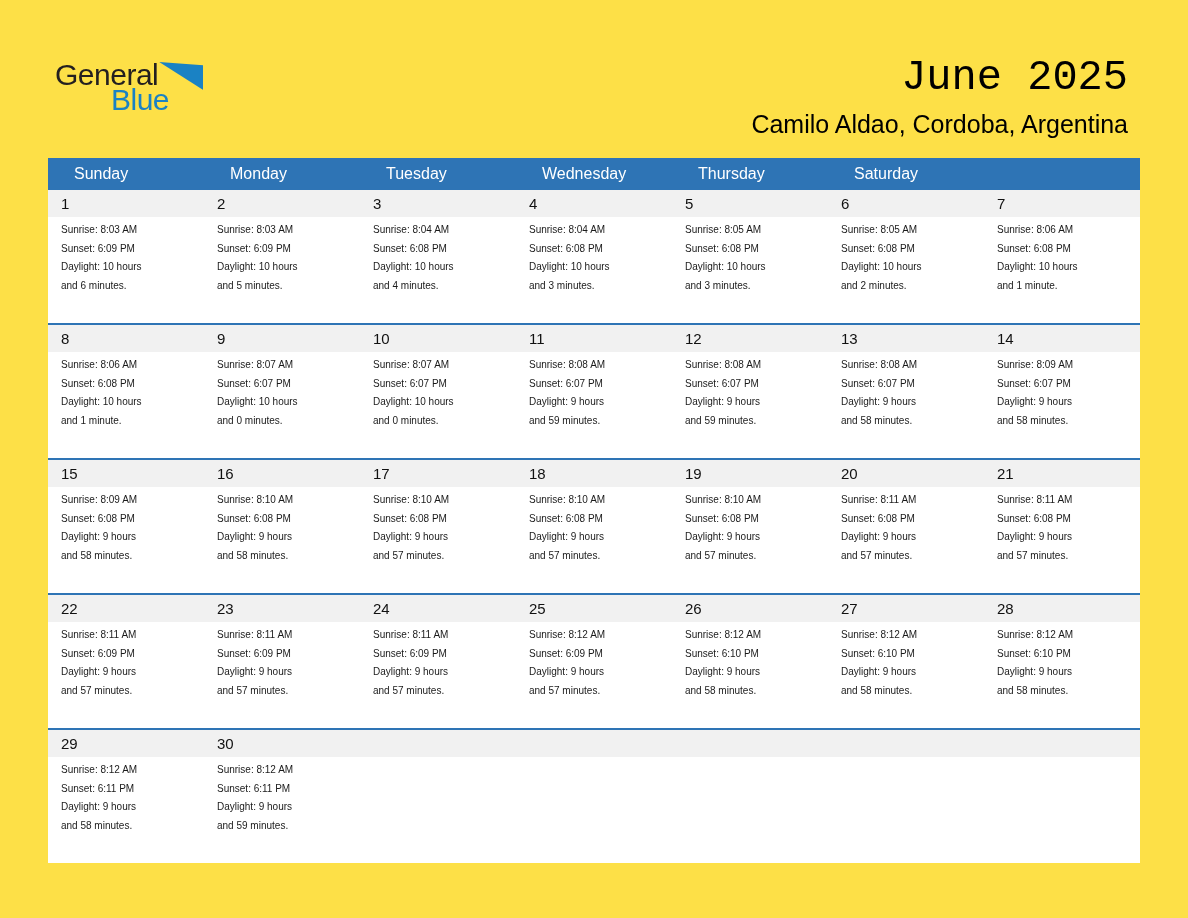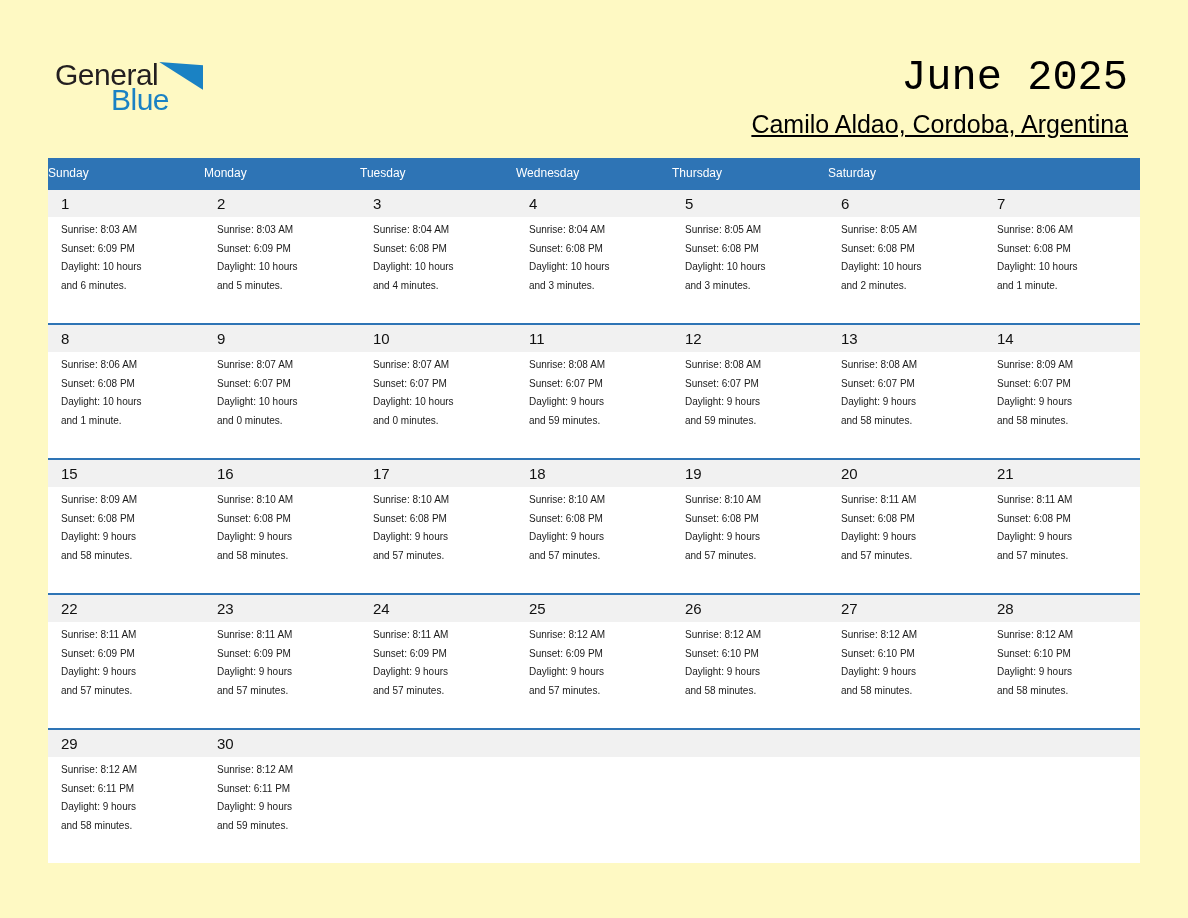--- a/index.html
+++ b/index.html
@@ -2,38 +2,38 @@
 <html><head>
 <meta charset="utf-8">
 <style>
   * { margin:0; padding:0; box-sizing:border-box; }
   html,body { background:#ffffff; }
   body {
     width:1188px; height:918px;
     font-family:"Liberation Sans", sans-serif;
     position:relative; overflow:hidden;
   }
-  .page { position:relative; width:1188px; height:918px; background:#fef9c3; }
+  .page { position:relative; width:1188px; height:918px; background:#fde047; }
 
   
   .logo { position:absolute; left:55px; top:58px; width:220px; }
   .logo-line1 { display:flex; align-items:flex-start; font-size:30px; color:#231f20; letter-spacing:-0.5px; }
   .logo-tri { display:inline-block; width:44px; height:28px; background:#1a82c4;
               clip-path:polygon(0 0, 100% 100%, 100% 12%); margin-left:1px; margin-top:4px; }
   .logo-line2 { font-size:30px; color:#1a82c4; margin-left:56px; margin-top:-9px; letter-spacing:-0.5px; }
 
   
   .titles { position:absolute; right:60px; top:55px; text-align:right; }
   .title { font-size:42px; font-weight:400; color:#000; line-height:46px;font-family:Liberation Mono, monospace; }
-  .subtitle { font-size:25px; font-weight:400; color:#000; margin-top:9px;text-decoration:underline; }
+  .subtitle { font-size:25px; font-weight:400; color:#000; margin-top:9px; }
 
   
   .cal { position:absolute; left:48px; top:158px; width:1092px; }
   .weekday-row { display:flex; background:#2e74b5; height:30px; }
-  .weekday-cell { width:156px; color:#ffffff; font-size:12px; line-height:31px; padding-left:0; }
+  .weekday-cell { width:156px; color:#ffffff; font-size:16px; line-height:31px; padding-left:26px; }
 
   .week-row { display:flex; border-top:2px solid #2e74b5; height:135px; background:#fff; }
   .day-cell { width:156px; }
   .day-band { height:27px; background:#f1f1f1; font-size:15px; line-height:27px; padding-left:13px; color:#111; }
   .day-body { padding:4px 6px 0 13px; font-size:10px; line-height:18.5px; color:#1a1a1a; }
 </style>
 </head>
 <body>
 
 <div class="page">

